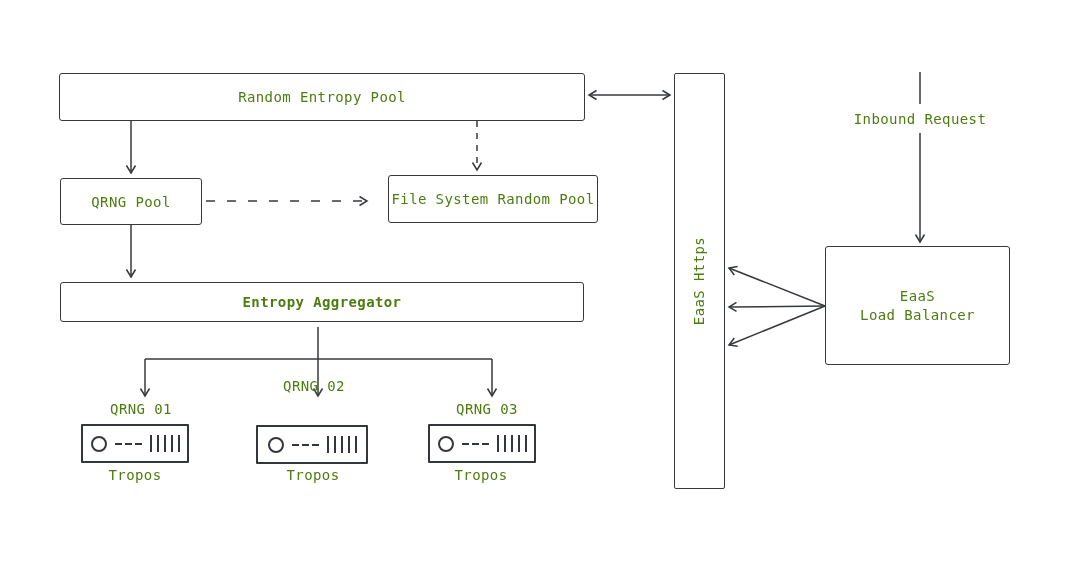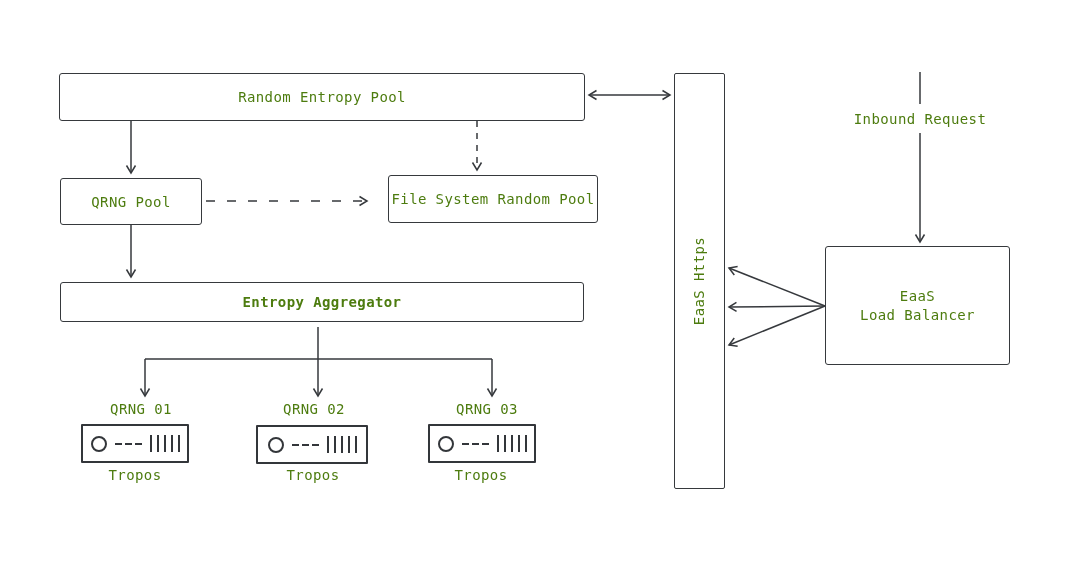--- a/index.html
+++ b/index.html
@@ -96,21 +96,21 @@
     <span class="dev-bars">
         <i></i>
         <i></i>
         <i></i>
         <i></i>
         <i></i>
       </span>
   </div>
   <div class="lbl" style="left:75px;top:467px;width:120px;">Tropos</div>
 
-  <div class="lbl" style="left:254px;top:401px;width:120px;">QRNG 02</div>
+  <div class="lbl" style="left:254px;top:378px;width:120px;">QRNG 02</div>
   <div class="device" style="left:256px;top:425px;width:112px;height:39px;">
     <span class="dev-circle"></span>
     <span class="dev-dashes">
         <i></i>
         <i></i>
         <i></i>
       </span>
     <span class="dev-bars">
         <i></i>
         <i></i>

